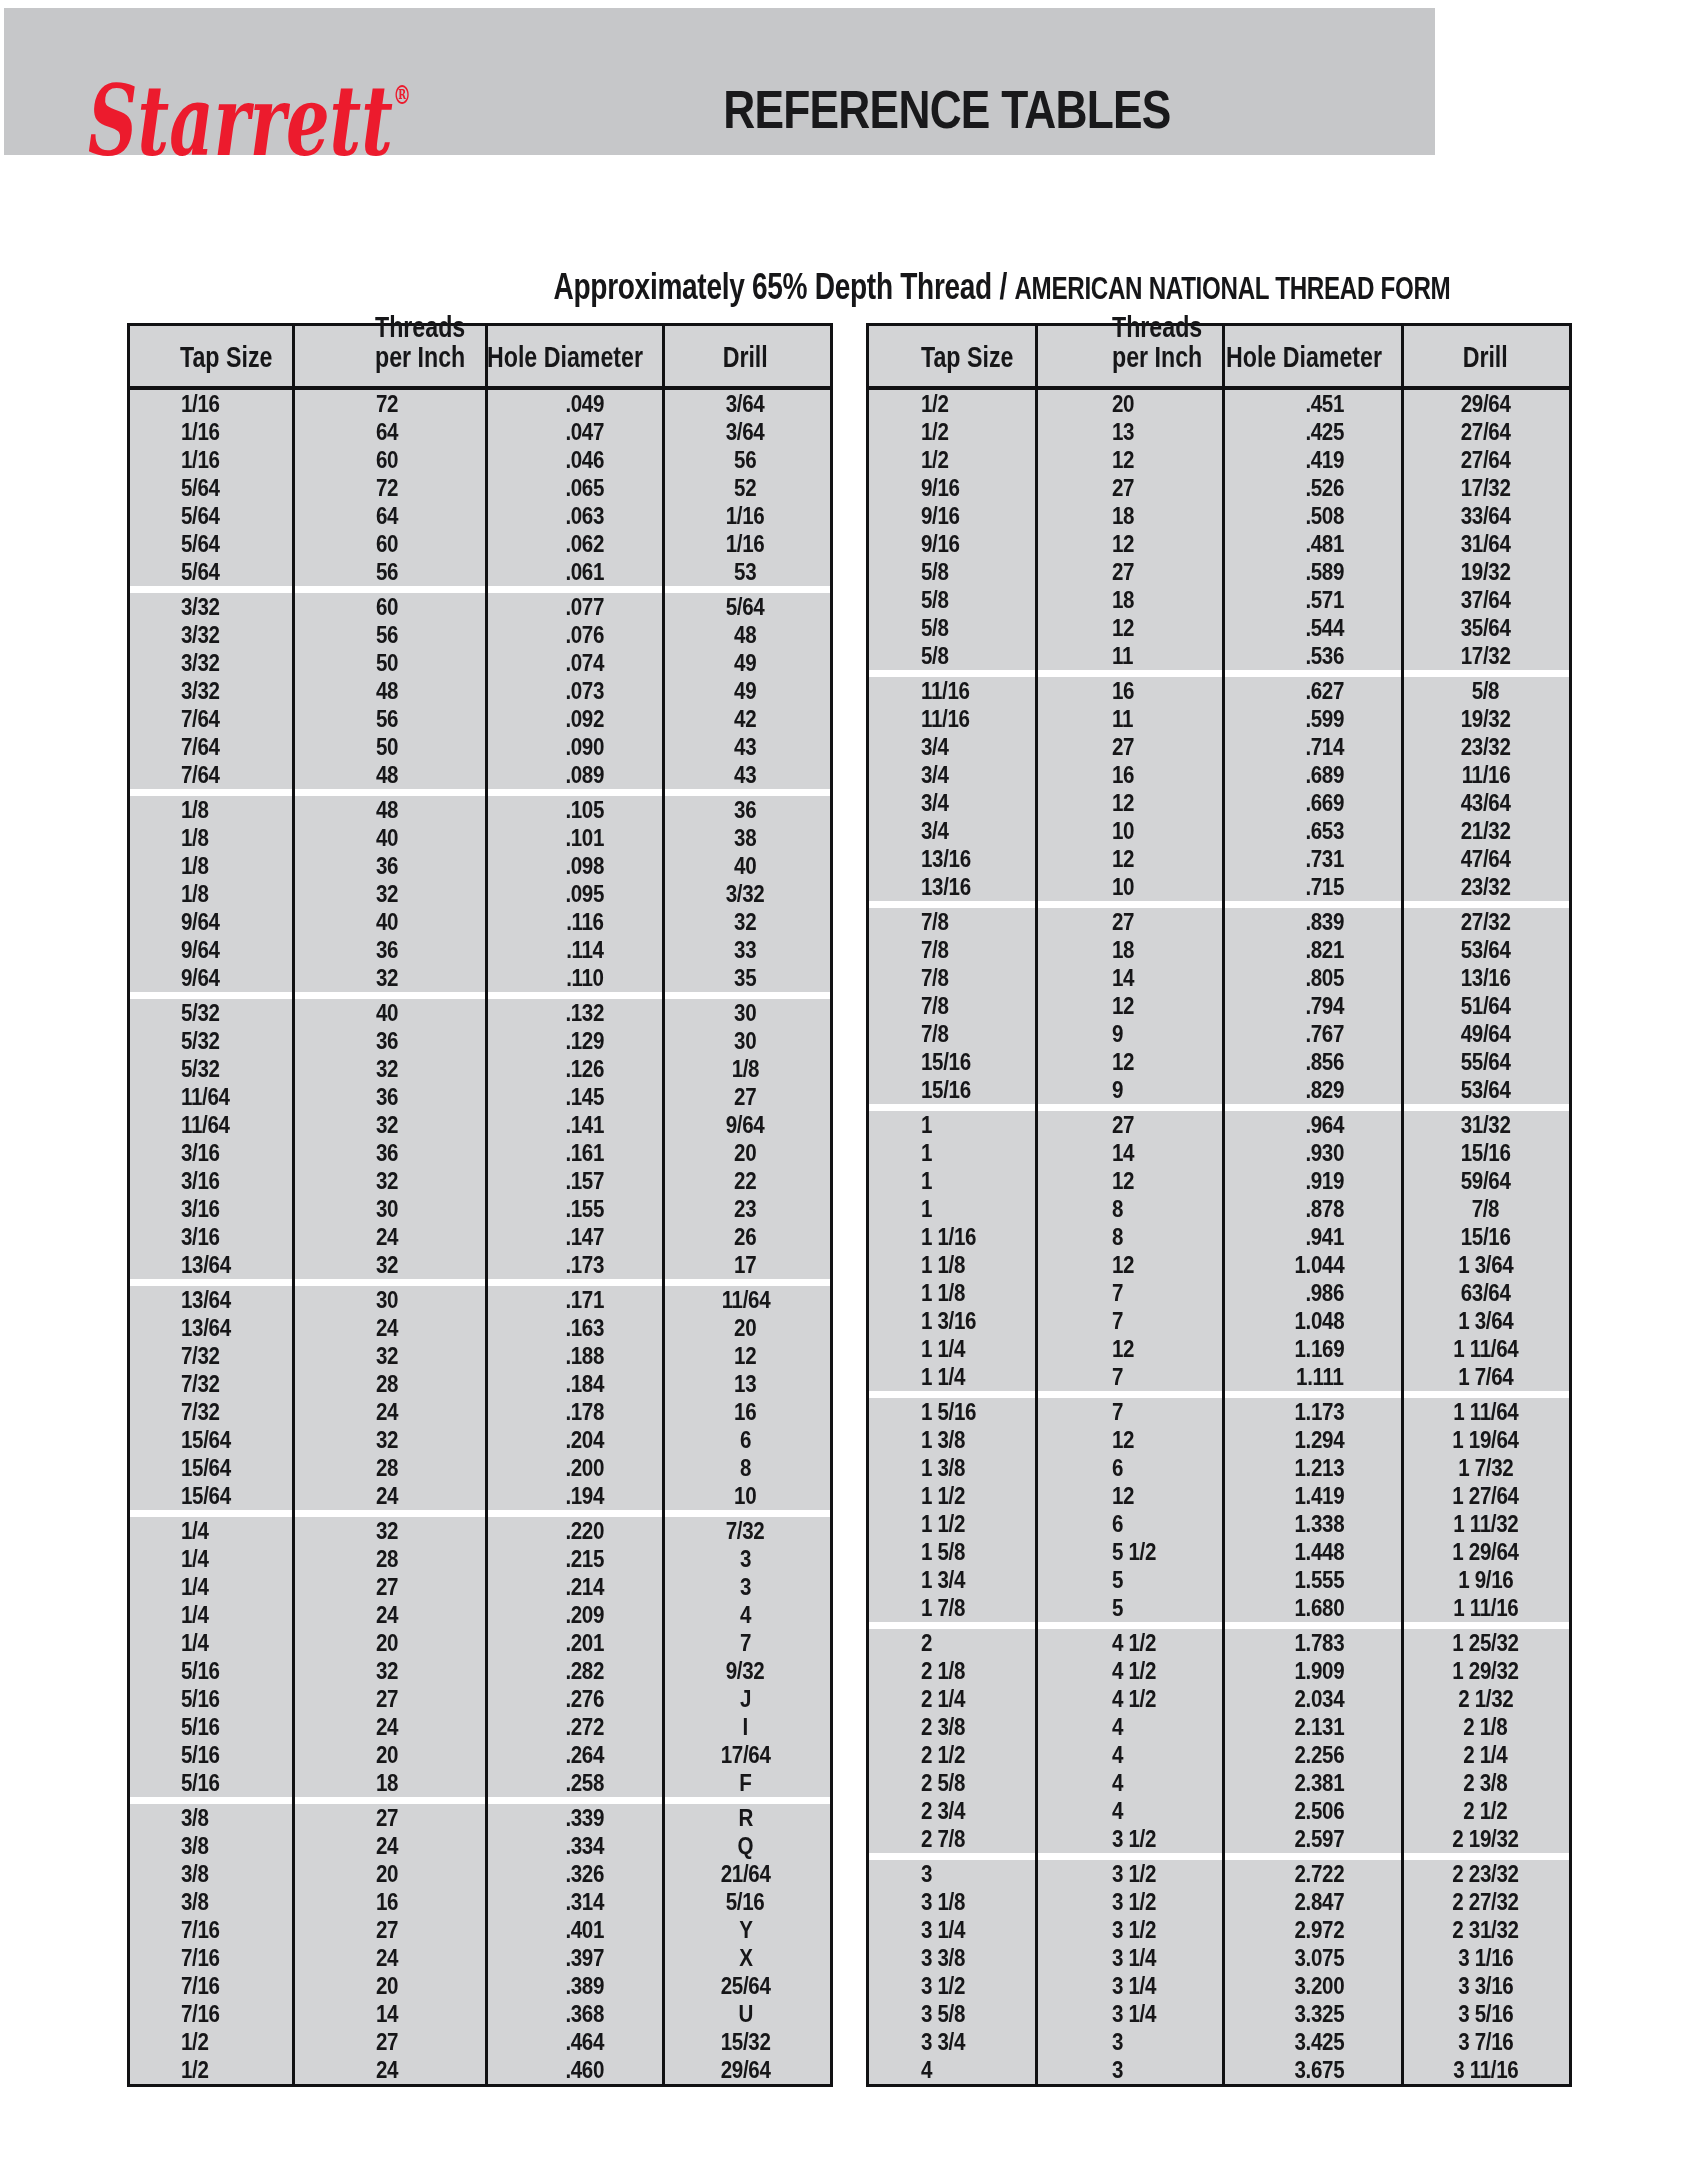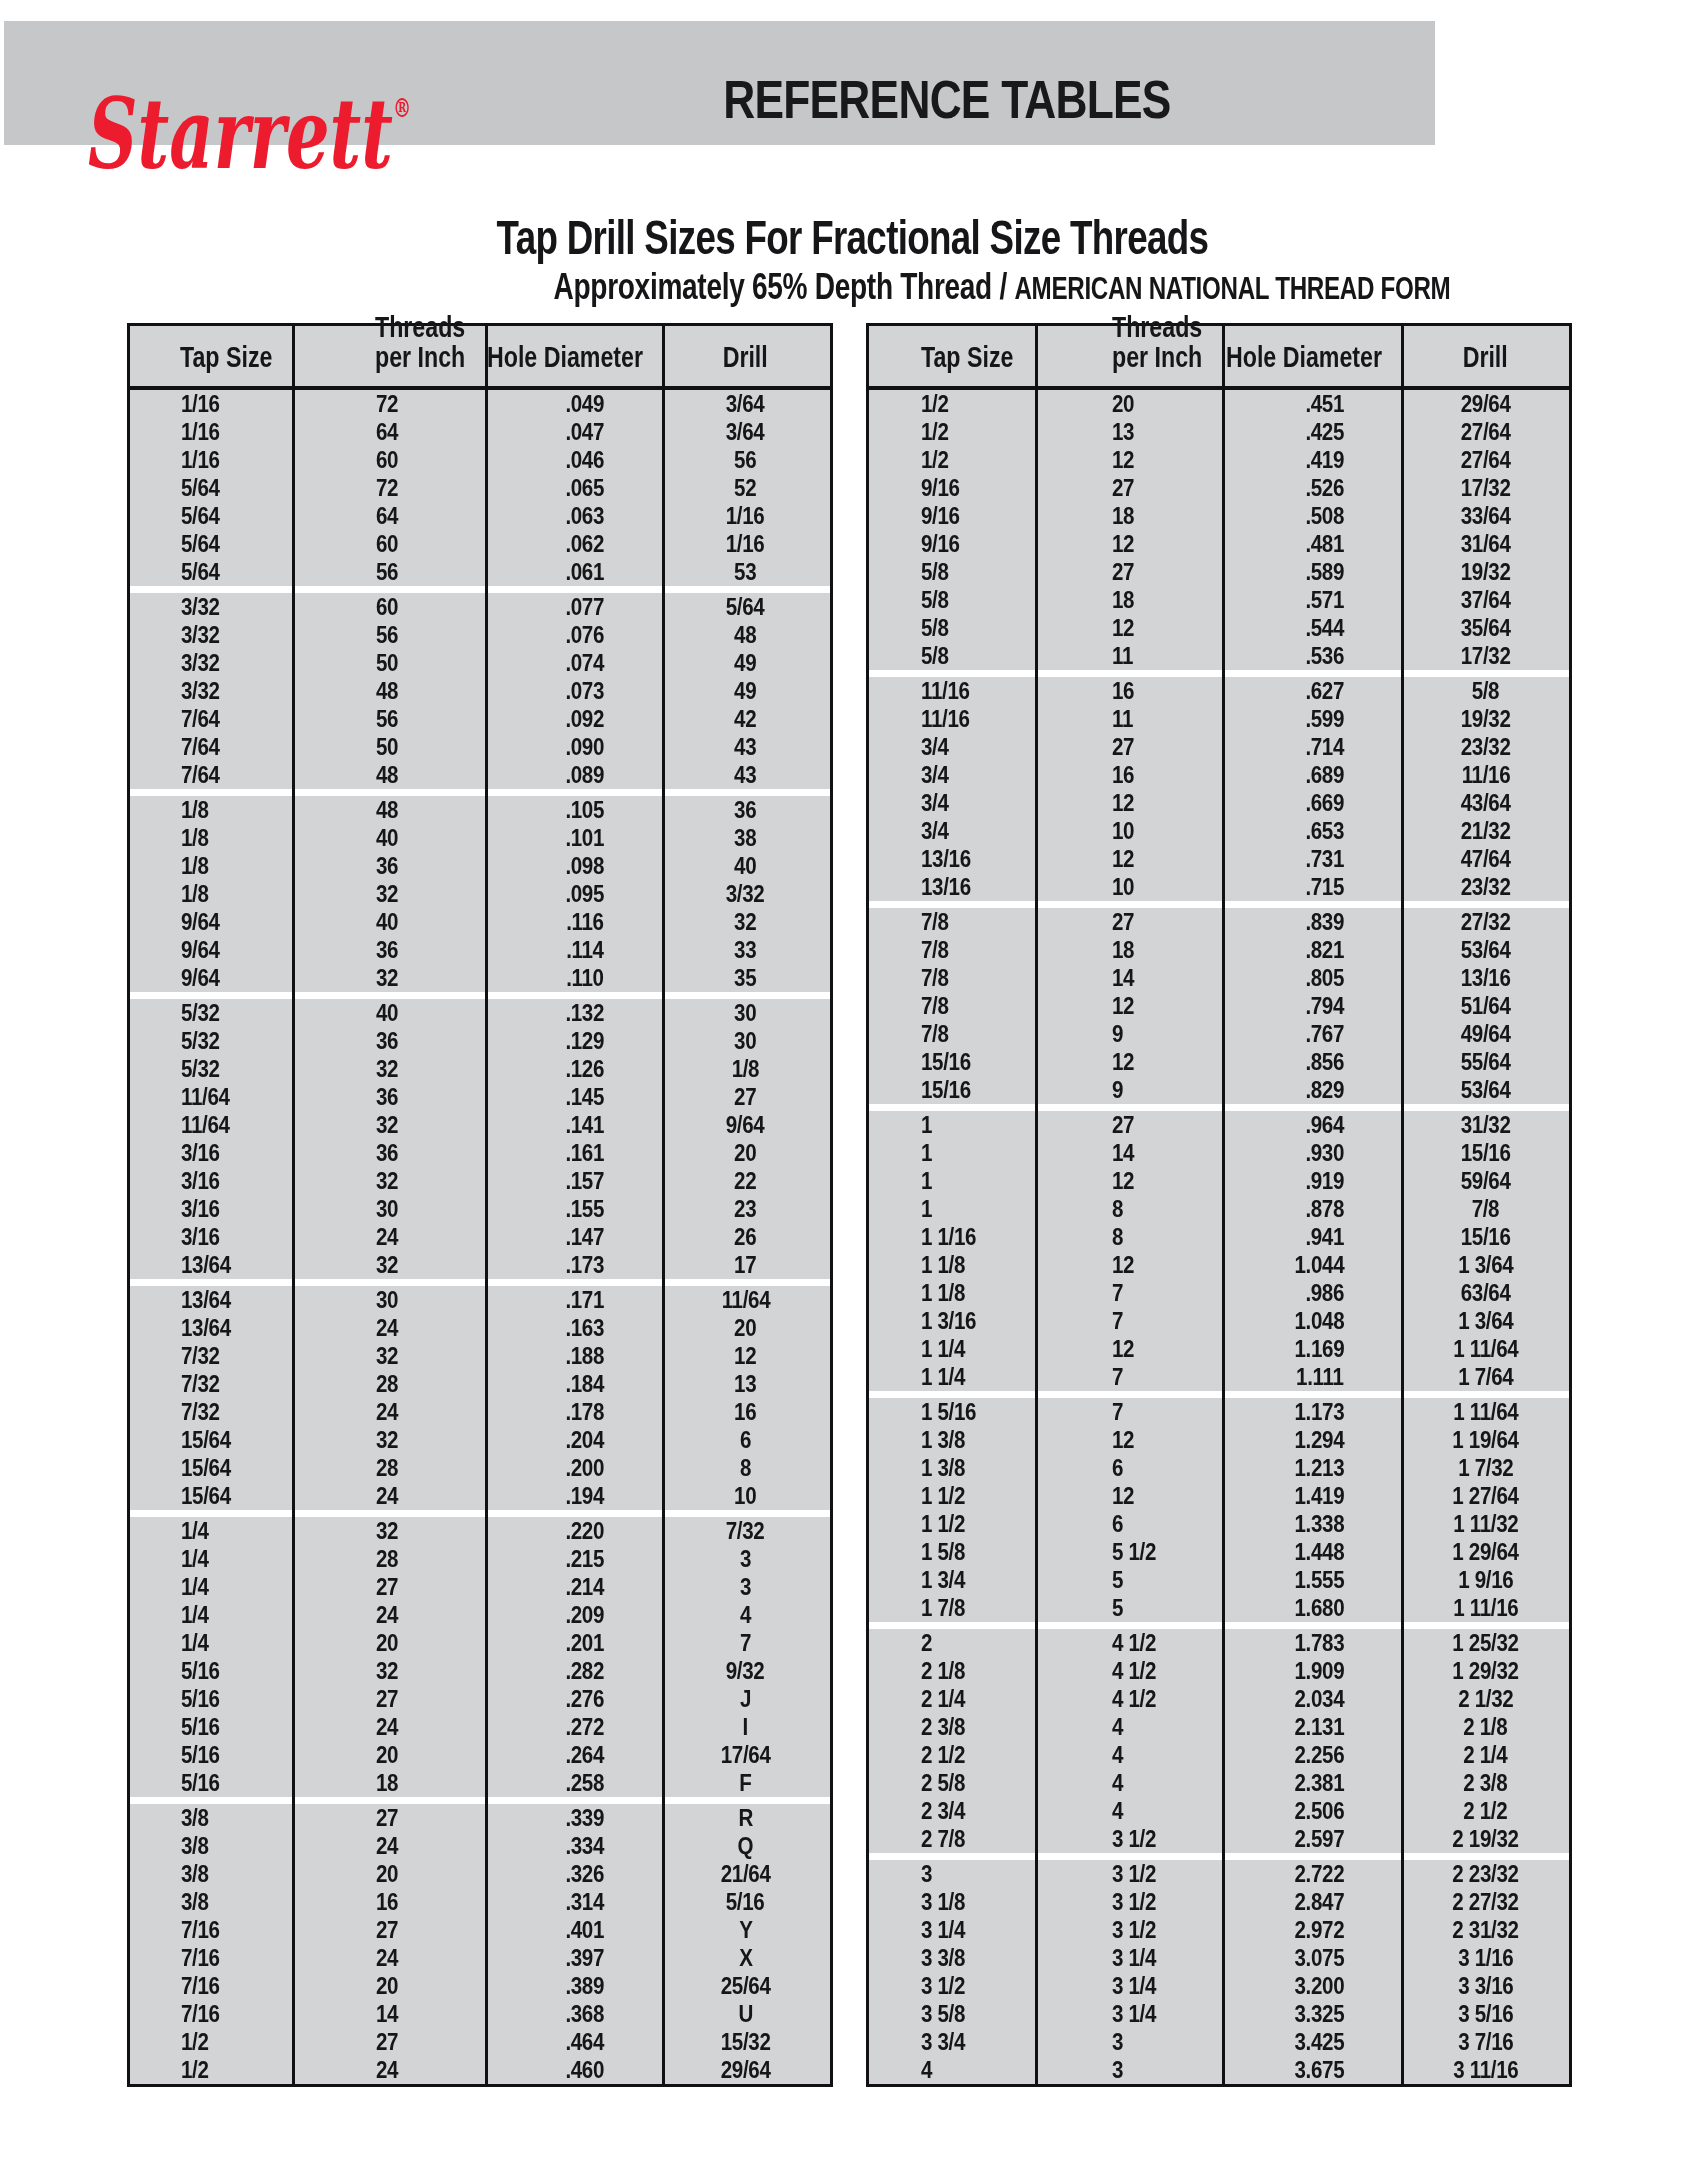--- a/index.html
+++ b/index.html
@@ -9,21 +9,21 @@
     --ink:#161618;
     --line:#111113;
     --box-black:#141414;
   }
   *{margin:0;padding:0;box-sizing:border-box;}
   html,body{width:1681px;height:2184px;background:#ffffff;overflow:hidden;
     font-family:"Liberation Sans",sans-serif;color:var(--ink);}
   .page{position:relative;width:1681px;height:2184px;background:#fff;}
 
   
-  .banner{position:absolute;left:4.4px;top:21px;width:1431px;height:124px;background:var(--banner-gray);}
+  .banner{position:absolute;left:4.4px;top:8px;width:1431px;height:147px;background:var(--banner-gray);}
   .codebox{position:absolute;left:1435px;top:3.5px;width:246px;height:175px;background:var(--box-black);
     display:flex;align-items:center;justify-content:center;}
   .codebox .cx{color:#fff;font-weight:bold;font-size:91px;letter-spacing:-1.7px;
     display:inline-block;transform:scaleX(.88);}
   .logo{position:absolute;left:84px;top:38px;font-family:"DejaVu Serif",serif;
     font-style:italic;font-weight:bold;font-size:98px;line-height:98px;color:var(--brand-red);
     white-space:nowrap;transform:scaleX(.70);transform-origin:left center;}
   .logo sup{font-size:26px;font-weight:bold;font-style:normal;vertical-align:51px;letter-spacing:0;}
   .reftitle{position:absolute;right:265px;bottom:19px;font-size:54px;line-height:54px;font-weight:bold;
     white-space:nowrap;letter-spacing:-0.9px;transform:scaleX(.82);transform-origin:right center;color:#19191b;}
@@ -72,23 +72,20 @@
 <body>
 
 <div class="page">
 
   <div class="banner">
     <div class="logo"><span>Starrett</span><sup>®</sup></div>
     <div class="reftitle">REFERENCE TABLES</div>
   </div>
 
 
-  <div class="ptitle">
-    <span class="cx">Tap Drill Sizes For Fractional Size Threads</span>
-  </div>
   <div class="psub">
     <span class="cx"><span>Approximately 65% Depth Thread / </span><span class="caps">AMERICAN NATIONAL THREAD FORM</span></span>
   </div>
 
   <div class="dtable t0">
     <div class="thead">
       <div class="th c0">
           <span class="cx">Tap Size</span>
         </div>
       <div class="th c1">

